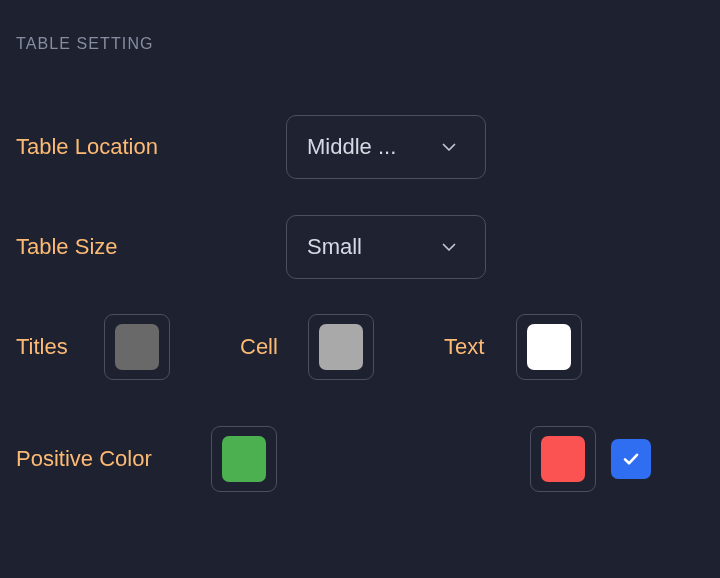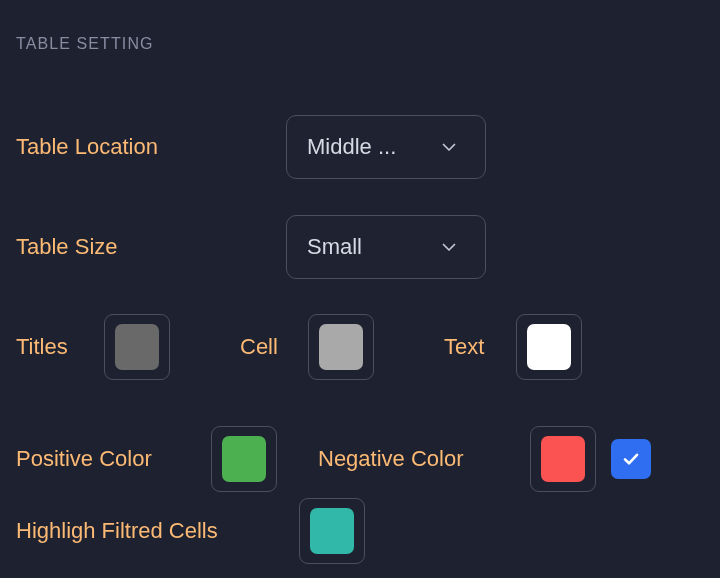--- a/index.html
+++ b/index.html
@@ -179,33 +179,26 @@
       <div class="swatch-fill" style="background-color: rgb(255, 255, 255);"></div>
     </div>
   </div>
 
   <div class="row" id="row-colors-pn">
     <div class="row-label lbl-pos">Positive Color</div>
     <div class="swatch sw-pos">
       <div class="swatch-fill" style="background-color: rgb(76, 175, 80);"></div>
     </div>
 
-    <div class="row-label lbl-neg">Negative Color</div>
     <div class="swatch sw-neg">
       <div class="swatch-fill" style="background-color: rgb(251, 82, 82);"></div>
     </div>
     <div class="checkbox cb-neg" style="background-color: rgb(47, 110, 240);">
       <span>
         <svg width="22" height="22" viewBox="0 0 22 22" fill="none">
           <path d="M5 11.4 L9 15.3 L17 6.8" stroke="#ffffff" stroke-width="2.6" stroke-linecap="round" stroke-linejoin="round"></path>
         </svg>
       </span>
     </div>
   </div>
 
-  <div class="row" id="row-highlight">
-    <div class="row-label">Highligh Filtred Cells</div>
-    <div class="swatch">
-      <div class="swatch-fill" style="background-color: rgb(49, 184, 168);"></div>
-    </div>
-  </div>
 
 </div>
 
 </body></html>

